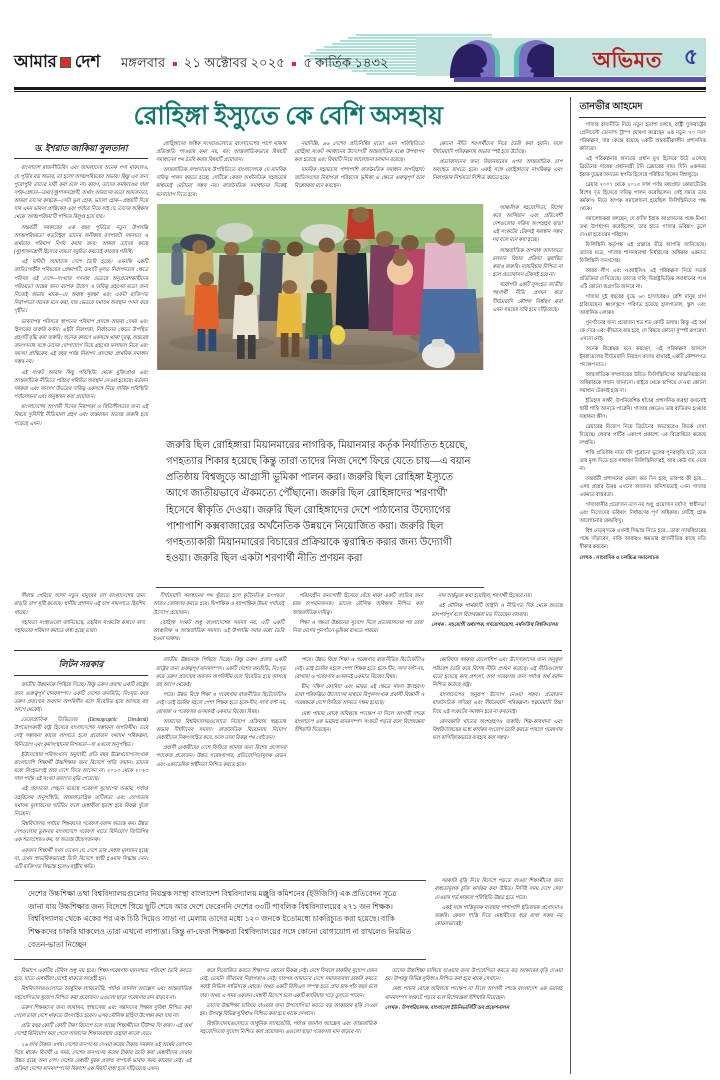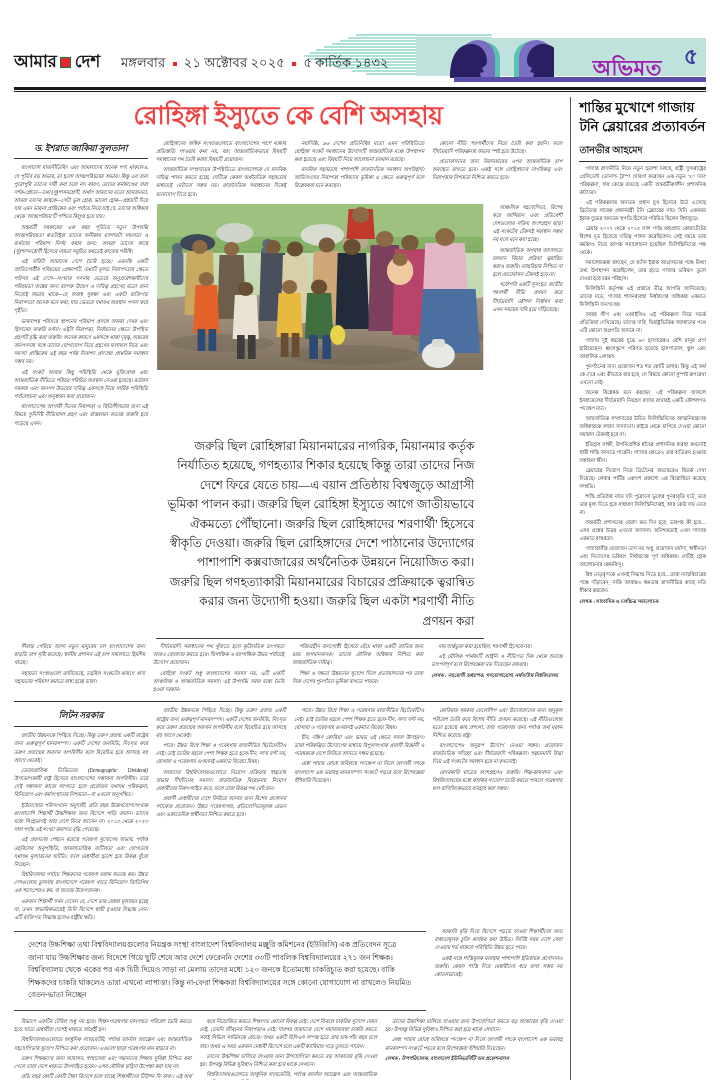--- a/index.html
+++ b/index.html
@@ -46,40 +46,40 @@
   .mast-banner {
     position: absolute; right: 0; top: 12px; width: 290px; height: 38px;
     background: #bfe3dc;
   }
   .mast-bar {
     position: absolute; left: 150px; right: 0; bottom: 2px; height: 5px;
     background: #5a4fa8;
   }
   .heads { position: absolute; left: 130px; top: 6px; width: 120px; height: 46px; }
   .mast-section {
-    position: absolute; right: 44px; top: 26px;
-    font-size: 21px; font-weight: bold; color: #a21caf;
+    position: absolute; right: 44px; top: 18px;
+    font-size: 21px; font-weight: bold; color: #b91c1c;
     font-family: "Liberation Serif", serif; letter-spacing: 0.5px;
   }
   .mast-pageno {
     position: absolute; right: 8px; top: 13px;
     font-size: 22px; font-weight: bold; color: #3b3a9e;
   }
   .mast-rule { height: 2.5px; background: #1a1a1a; margin-top: 3px; }
   .mast-rule2 { height: 1px; background: #1a1a1a; margin-top: 1.5px; }
 
   
   .body-wrap { display: flex; margin-top: 5px; }
   .left-zone { width: 558px; padding-right: 8px; }
   .right-rule { width: 1px; background: #555; margin-right: 8px; flex: 0 0 1px; }
   .right-zone { width: 127px; }
 
   
   .hl-main {
-    text-align: center; font-size: 25px; font-weight: bold; color: #ef4444;
+    text-align: center; font-size: 25px; font-weight: bold; color: #0f766e;
     letter-spacing: -0.2px; line-height: 1.22; padding: 4px 0 3px;
   }
   .hl-main2 {
     text-align: center; font-size: 25px; font-weight: bold; color: #111;
     letter-spacing: -0.2px; line-height: 1.22; padding: 7px 0 4px;
   }
   .hl-right {
     font-size: 13.5px; font-weight: bold; color: #111; line-height: 1.4;
     padding: 2px 0 4px;
   }
@@ -102,22 +102,22 @@
 
   .rtext { font-size: 5.0px; line-height: 1.6; color: #202020; text-align: justify; }
   .rtext p { margin-bottom: 2px; text-indent: 6px; word-break: break-word; }
 
   
   .photo-block { margin: 0 0 3px 0; }
   .photo {
     width: 100%; height: 168px; display: block; border: 0;
   }
   .pullquote {
-    text-align: right; font-size: 12px; line-height: 1.62; color: #1a1a1a;
-    padding: 6px 10px 7px; border-bottom: 0.8px solid #444;
+    text-align: left; font-size: 10px; line-height: 1.62; color: #1a1a1a;
+    padding: 6px 10px 21px; border-bottom: 0.8px solid #444;
   }
   .pullquote2 {
     font-size: 7.5px; line-height: 1.68; color: #1a1a1a;
     padding: 7px 14px 8px; border-top: 0.8px solid #444; border-bottom: 0.8px solid #444;
     margin: 4px 0 4px;
   }
   .credit { font-size: 5.0px; color: #202020; font-weight: bold; margin-top: 3px; }
   .sep-rule { height: 1.2px; background: #333; margin: 6px 0 0; }
 </style>
 </head>
@@ -433,21 +433,20 @@
             <div class="credit">লেখক : উপপরিচালক, বাংলাদেশ ইউনিভার্সিটি অব প্রফেশনালস</div>
           </div>
         </div>
       </div>
 
     </div>
 
     <div class="right-rule"></div>
 
     <div class="right-zone">
-      <h2 class="hl-right">শান্তির মুখোশে গাজায় টনি ব্লেয়ারের প্রত্যাবর্তন</h2>
       <div class="byline-r">তানভীর আহমেদ</div>
       <div class="rtext">
         <p>গাজার রাজনীতি নিয়ে নতুন হতাশা চলছে, রাষ্ট্রী যুক্তরাষ্ট্রের প্রেসিডেন্ট ডোনাল্ড ট্রাম্প ঘোষণা করেছেন এক নতুন '২০ দফা' পরিকল্পনা, যার কেন্দ্রে রয়েছে একটি অন্তর্বর্তীকালীন প্রশাসনিক কাঠামো।</p>
         <p>এই পরিকল্পনার অন্যতম প্রধান মুখ হিসেবে উঠে এসেছে ব্রিটেনের সাবেক প্রধানমন্ত্রী টনি ব্লেয়ারের নাম। যিনি একসময় ইরাক যুদ্ধের অন্যতম স্থপতি হিসেবে পরিচিত ছিলেন বিশ্বজুড়ে।</p>
         <p>ব্লেয়ার ২০০৭ থেকে ২০১৫ সাল পর্যন্ত মধ্যপ্রাচ্য কোয়ার্টেটের বিশেষ দূত হিসেবে দায়িত্ব পালন করেছিলেন। সেই সময়ে তার কর্মকাণ্ড নিয়ে ব্যাপক সমালোচনা হয়েছিল ফিলিস্তিনিদের পক্ষ থেকে।</p>
         <p>সমালোচকরা বলছেন, যে ব্যক্তি ইরাক আগ্রাসনের পক্ষে মিথ্যা তথ্য উপস্থাপন করেছিলেন, তার হাতে গাজার ভবিষ্যৎ তুলে দেওয়া হবে চরম পরিহাস।</p>
         <p>ফিলিস্তিনি কর্তৃপক্ষ এই প্রস্তাবে তীব্র আপত্তি জানিয়েছে। তাদের মতে, গাজার শাসনব্যবস্থা নির্ধারণের অধিকার একমাত্র ফিলিস্তিনি জনগণের।</p>
         <p>আরব লীগ এবং ওআইসিও এই পরিকল্পনা নিয়ে সতর্ক প্রতিক্রিয়া দেখিয়েছে। তাদের দাবি, দ্বিরাষ্ট্রভিত্তিক সমাধানের পথে এটি কোনো অগ্রগতি আনবে না।</p>
         <p>গাজায় দুই বছরের যুদ্ধে ৬০ হাজারেরও বেশি মানুষ প্রাণ হারিয়েছেন। ধ্বংসস্তূপে পরিণত হয়েছে হাসপাতাল, স্কুল এবং আবাসিক এলাকা।</p>
         <p>পুনর্গঠনের জন্য প্রয়োজন শত শত কোটি ডলার। কিন্তু এই অর্থ কে দেবে এবং কীভাবে ব্যয় হবে, সে বিষয়ে কোনো সুস্পষ্ট রূপরেখা এখনো নেই।</p>

